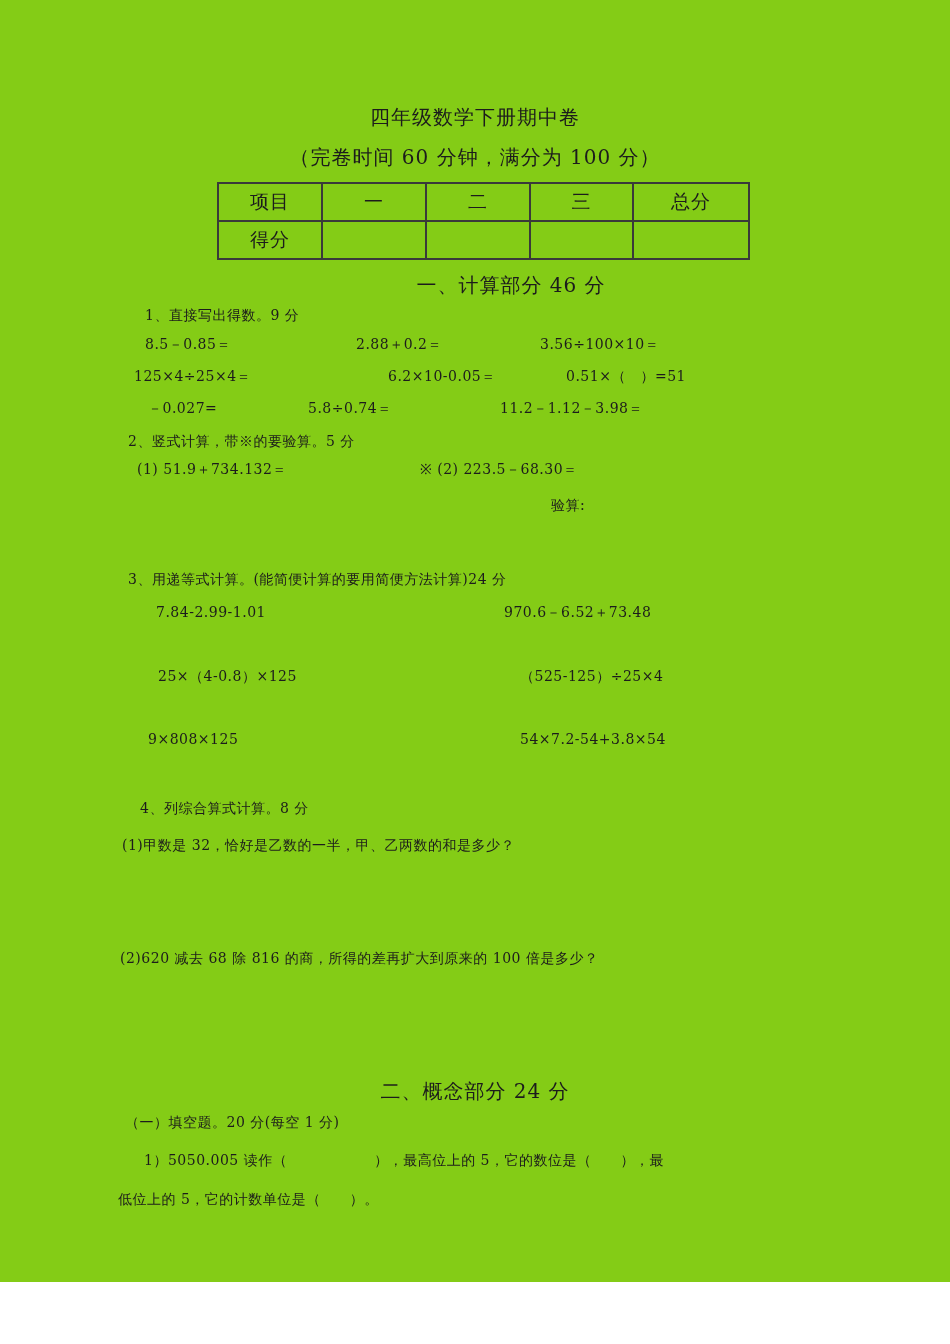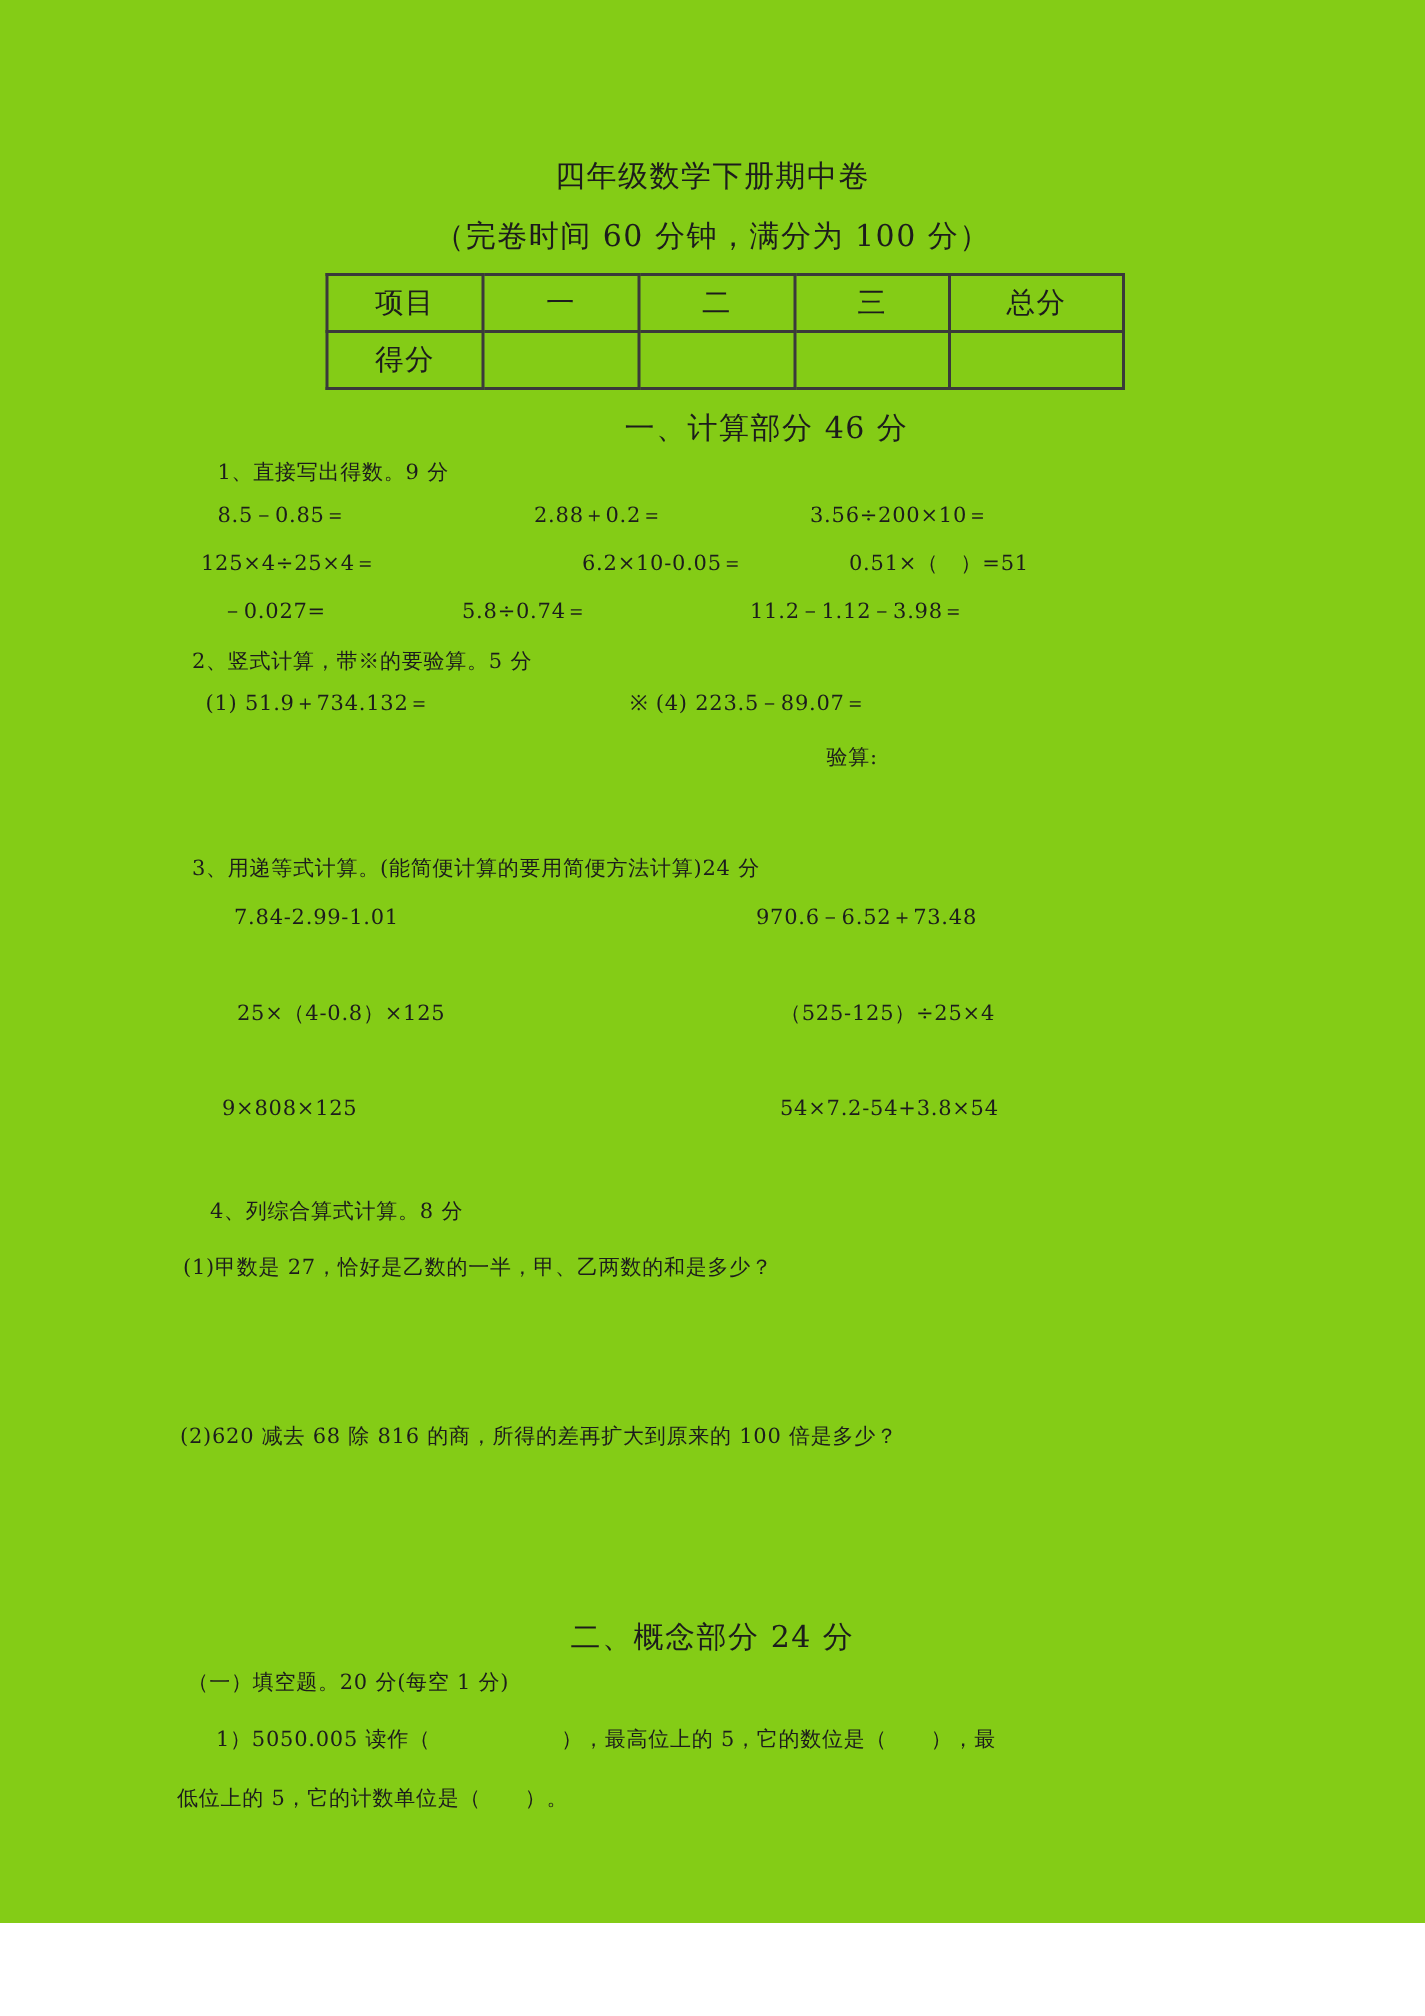--- a/index.html
+++ b/index.html
@@ -89,43 +89,43 @@
       <td></td>
     </tr>
   </tbody>
     </table>
 
   <div class="t center big pos-s1-heading">一、计算部分 46 分</div>
 
   <div class="t pos-q1-label">1、直接写出得数。9 分</div>
   <div class="t pos-q1r1a">8.5－0.85＝</div>
   <div class="t pos-q1r1b">2.88＋0.2＝</div>
-  <div class="t pos-q1r1c">3.56÷200×10＝</div>
+  <div class="t pos-q1r1c">3.56÷100×10＝</div>
   <div class="t pos-q1r2a">125×4÷25×4＝</div>
   <div class="t pos-q1r2b">6.2×10-0.05＝</div>
   <div class="t pos-q1r2c">0.51×（　）=51</div>
   <div class="t pos-q1r3a">－0.027=</div>
   <div class="t pos-q1r3b">5.8÷0.74＝</div>
   <div class="t pos-q1r3c">11.2－1.12－3.98＝</div>
 
   <div class="t pos-q2-label">2、竖式计算，带※的要验算。5 分</div>
   <div class="t pos-q2a">(1) 51.9＋734.132＝</div>
-  <div class="t pos-q2b">※ (4) 223.5－89.07＝</div>
+  <div class="t pos-q2b">※ (2) 223.5－68.30＝</div>
   <div class="t pos-q2check">验算:</div>
 
   <div class="t pos-q3-label">3、用递等式计算。(能简便计算的要用简便方法计算)24 分</div>
   <div class="t pos-q3r1a">7.84-2.99-1.01</div>
   <div class="t pos-q3r1b">970.6－6.52＋73.48</div>
   <div class="t pos-q3r2a">25×（4-0.8）×125</div>
   <div class="t pos-q3r2b">（525-125）÷25×4</div>
   <div class="t pos-q3r3a">9×808×125</div>
   <div class="t pos-q3r3b">54×7.2-54+3.8×54</div>
 
   <div class="t pos-q4-label">4、列综合算式计算。8 分</div>
-  <div class="t pos-q4a">(1)甲数是 27，恰好是乙数的一半，甲、乙两数的和是多少？</div>
+  <div class="t pos-q4a">(1)甲数是 32，恰好是乙数的一半，甲、乙两数的和是多少？</div>
   <div class="t pos-q4b">(2)620 减去 68 除 816 的商，所得的差再扩大到原来的 100 倍是多少？</div>
 
   <div class="t center big pos-s2-heading">二、概念部分 24 分</div>
   <div class="t pos-fill-label">（一）填空题。20 分(每空 1 分)</div>
   <div class="t pos-fill-l1">1）5050.005 读作（　　　　　　），最高位上的 5，它的数位是（　　），最</div>
   <div class="t pos-fill-l2">低位上的 5，它的计数单位是（　　）。</div>
 
 </div>
 
 </body></html>

